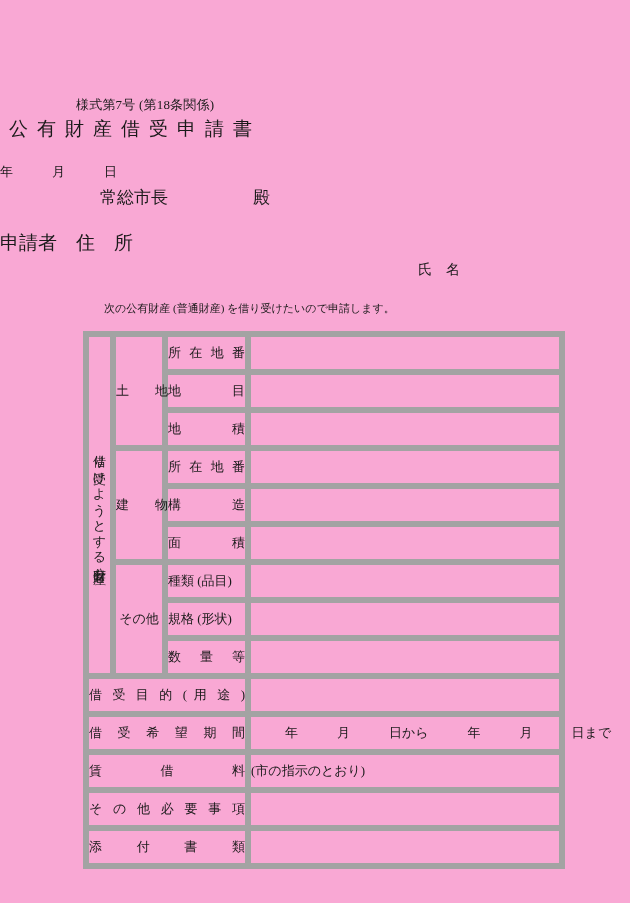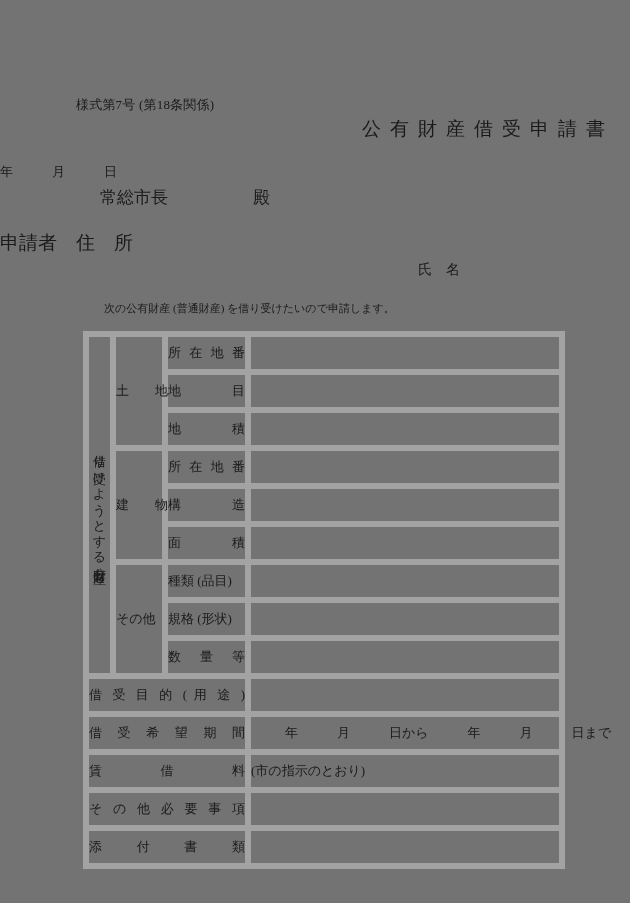--- a/index.html
+++ b/index.html
@@ -12,39 +12,39 @@
     height: 903px;
     position: relative;
     font-family: "Liberation Serif", "DejaVu Serif", serif;
     color: #1a1a1a;
     overflow: hidden;
   }
 
   .page {
     position: absolute;
     inset: 0;
-    background: #737373;
+    background: #f9a8d4;
   }
 
   
   .form-no {
     position: absolute;
     left: 76px;
     top: 96px;
     font-size: 13px;
     letter-spacing: 0.2px;
     white-space: nowrap;
   }
 
   .doc-title {
     position: absolute;
     left: 0;
-    right: 16px;
+    right: 0;
     top: 116px;
-    text-align: right;
+    text-align: left;
     font-size: 19px;
     letter-spacing: 9px;
     text-indent: 9px;
     white-space: nowrap;
   }
 
   .date-line {
     position: absolute;
     left: 0;
     right: 72px;
@@ -120,20 +120,21 @@
   .vert-text {
     writing-mode: vertical-rl;
     text-orientation: upright;
     display: inline-block;
     font-size: 13px;
     letter-spacing: 1px;
     line-height: 1;
   }
 
   .group-cell {
+    text-align: center;
     font-size: 13px;
     white-space: pre;
   }
 
   .sub-cell {
     padding-left: 7px;
     padding-right: 7px;
     font-size: 13px;
     white-space: pre;
   }

